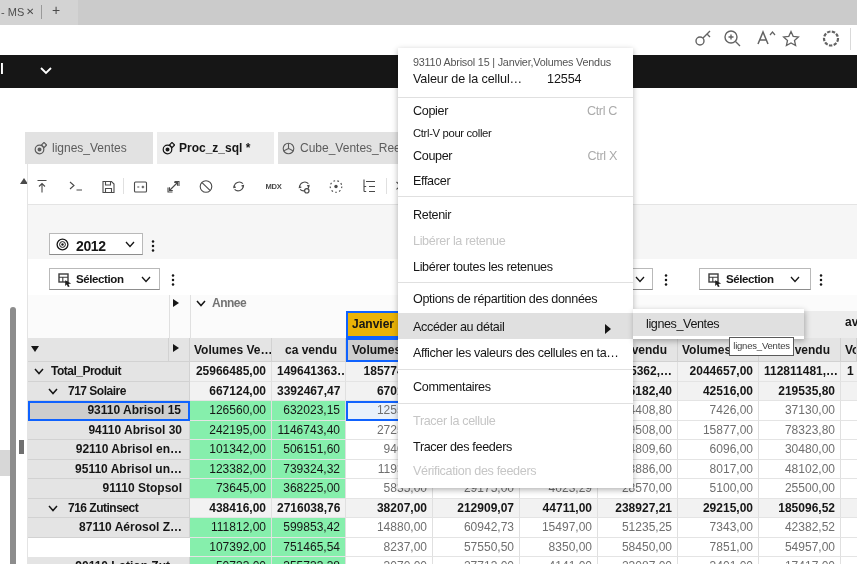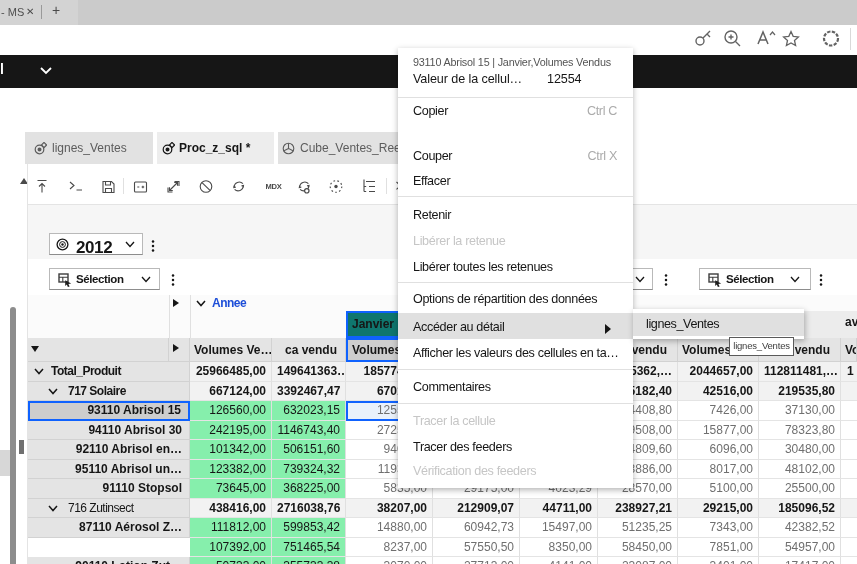--- a/index.html
+++ b/index.html
@@ -151,21 +151,21 @@
 <div class="a" id="band1"></div>
 
 <div class="a dd" style="left:49px;top:233px;width:94px;height:22px">
  <span style="position:absolute;left:6px;top:4px">
       <svg width="13" height="13" viewBox="0 0 13 13" fill="none" stroke="#161616">
         <circle cx="6.5" cy="6.5" r="5.4" stroke-width="1.3"></circle>
         <circle cx="6.5" cy="6.5" r="2.9" stroke-width="1"></circle>
         <circle cx="6.5" cy="6.5" r="1.2" fill="#161616" stroke="none"></circle>
       </svg>
     </span>
- <span style="position:absolute;left:26px;top:4px;font-weight:bold;font-size:17px;letter-spacing:-0.4px">2012</span>
+ <span style="position:absolute;left:26px;top:4px;font-weight:bold;font-size:14px;letter-spacing:-0.4px">2012</span>
  <span style="position:absolute;right:7px;top:7px">
       <svg width="10" height="7" viewBox="0 0 10 7" fill="none" stroke="#161616" stroke-width="1.3">
         <path d="M1 1 L5 5.5 L9 1"></path>
       </svg>
     </span>
 </div>
 <div class="a" style="left:151px;top:240px">
     <svg width="4" height="12" viewBox="0 0 4 12">
       <circle cx="2" cy="1.6" r="1.25" fill="#161616"></circle>
       <circle cx="2" cy="6" r="1.25" fill="#161616"></circle>
@@ -236,26 +236,26 @@
 
 <div class="a" style="left:28px;top:295px;width:829px;height:43px;background:#fbfbfb;border-bottom:1px solid #d8d8d8"></div>
 <div class="a" style="left:169px;top:295px;width:1px;height:43px;background:#e0e0e0"></div>
 <div class="a" style="left:190px;top:295px;width:1px;height:43px;background:#e0e0e0"></div>
 <div class="a" style="left:173px;top:299px;width:0;height:0;border-top:4px solid transparent;border-bottom:4px solid transparent;border-left:6px solid #161616"></div>
 <div class="a" style="left:196px;top:300px">
     <svg width="10" height="7" viewBox="0 0 10 7" fill="none" stroke="#161616" stroke-width="1.5">
       <path d="M1 1 L5 5.5 L9 1"></path>
     </svg>
   </div>
-<div class="a b" style="left:212px;top:296px;font-size:12px;color:#1d4ed8;letter-spacing:-0.5px">Annee</div>
+<div class="a b" style="left:212px;top:296px;font-size:12px;color:#737373;letter-spacing:-0.5px">Annee</div>
 
 <div class="a" style="left:520px;top:311px;width:158px;height:27px;background:#ececec;border-right:1px solid #d8d8d8"></div>
 <div class="a" style="left:678px;top:311px;width:163px;height:27px;background:#ececec;border-right:1px solid #d8d8d8"></div>
 <div class="a hcell" style="left:841px;top:311px;width:16px;height:27px;background:#ececec;line-height:23px;padding-left:4px">avr</div>
-<div class="a hcell" style="left:346px;top:311px;width:87px;height:27px;background:#0f766e;border:2px solid #0f62fe;line-height:23px;padding-left:4px">Janvier</div>
+<div class="a hcell" style="left:346px;top:311px;width:87px;height:27px;background:#eab308;border:2px solid #0f62fe;line-height:23px;padding-left:4px">Janvier</div>
 
 <div class="a hcell hd" style="left:28px;top:338px;width:141px;height:24px"></div>
 <div class="a" style="left:31px;top:346px;width:0;height:0;border-left:4px solid transparent;border-right:4px solid transparent;border-top:6px solid #161616"></div>
 <div class="a hcell hd" style="left:169px;top:338px;width:21px;height:24px"></div>
 <div class="a" style="left:173px;top:344px;width:0;height:0;border-top:4px solid transparent;border-bottom:4px solid transparent;border-left:6px solid #161616"></div>
 <div class="a hcell hd" style="left:190px;top:338px;width:82px;height:24px;text-align:left;padding:0 4px">Volumes Ve…</div>
 <div class="a hcell hd" style="left:272px;top:338px;width:74px;height:24px;padding:0 8px">ca vendu</div>
 <div class="a hcell" style="left:346px;top:338px;width:87px;height:24px;background:#cdcdcd;border:2px solid #0f62fe;line-height:20px;padding:0 4px">Volumes Ve…</div>
 <div class="a hcell hd" style="left:433px;top:338px;width:87px;height:24px;padding:0 6px">ca vendu</div>
 <div class="a hcell hd" style="left:520px;top:338px;width:78px;height:24px;text-align:left;padding:0 4px">Volumes Ve…</div>
@@ -362,21 +362,21 @@
     <div class="c k8 leafM">25500,00</div>
  <div class="c k9 leafM" style="text-align:left"></div>
 </div>
 <div class="row" style="top:498.5px">
  <div class="c k0 hd" style="text-align:left">
       <span style="position:absolute;left:20px;top:6px">
         <svg width="10" height="7" viewBox="0 0 10 7" fill="none" stroke="#161616" stroke-width="1.5">
           <path d="M1 1 L5 5.5 L9 1"></path>
         </svg>
       </span>
-      <span style="position:absolute;left:40px;font-weight:normal;letter-spacing:-0.5px">716 Zutinsect</span>
+      <span style="position:absolute;left:40px;font-weight:bold;letter-spacing:-0.5px">716 Zutinsect</span>
     </div>
  <div class="c k1 cons">438416,00</div>
     <div class="c k2 cons">2716038,76</div>
  <div class="c k3 cons">38207,00</div>
     <div class="c k4 cons">212909,07</div>
  <div class="c k5 cons">44711,00</div>
     <div class="c k6 cons">238927,21</div>
  <div class="c k7 cons">29215,00</div>
     <div class="c k8 cons">185096,52</div>
  <div class="c k9 cons" style="text-align:left"></div>
@@ -418,20 +418,21 @@
 </div>
 
 <div class="a" style="left:28px;top:401px;width:162px;height:19.5px;background:#cdcdcd;border:2px solid #0f62fe;box-sizing:border-box;z-index:6;font-size:12px;font-weight:bold;color:#161616;line-height:15.5px;text-align:right;padding-right:7px">93110 Abrisol 15</div>
 
 <div class="a" style="left:346px;top:401px;width:87px;height:19.5px;background:#e9f1fb;border:2px solid #0f62fe;box-sizing:border-box;z-index:6;font-size:12px;color:#6f6f6f;line-height:15.5px;text-align:right;padding-right:4px">12554,00</div>
 <div class="a" id="menu">
  <div class="mi" style="top:8px;font-size:10.8px;color:#545454;letter-spacing:-0.2px">93110 Abrisol 15 | Janvier,Volumes Vendus</div>
  <div class="mi" style="top:24px;font-size:12.6px;letter-spacing:-0.1px">Valeur de la cellul…<span style="position:absolute;left:134px">12554</span></div>
  <div class="mdiv" style="top:49px"></div>
  <div class="mi" style="top:56px">Copier<span class="sc">Ctrl C</span></div>
+ <div class="mi" style="top:79px;font-size:11.3px">Ctrl-V pour coller</div>
  <div class="mi" style="top:101px">Couper<span class="sc">Ctrl X</span></div>
  <div class="mi" style="top:126px">Effacer</div>
  <div class="mdiv" style="top:148px"></div>
  <div class="mi" style="top:160px">Retenir</div>
  <div class="mi" style="top:212px">Libérer toutes les retenues</div>
  <div class="mi mdis" style="top:186px">Libérer la retenue</div>
  <div class="mdiv" style="top:234px"></div>
  <div class="mi" style="top:244px">Options de répartition des données</div>
  <div style="position:absolute;left:0;top:265px;width:235px;height:26px;background:#e0e0e0"></div>
  <div class="mi" style="top:272px">Accéder au détail<span style="position:absolute;right:6px;top:4px;width:0;height:0;border-top:5px solid transparent;border-bottom:5px solid transparent;border-left:6px solid #161616"></span></div>

